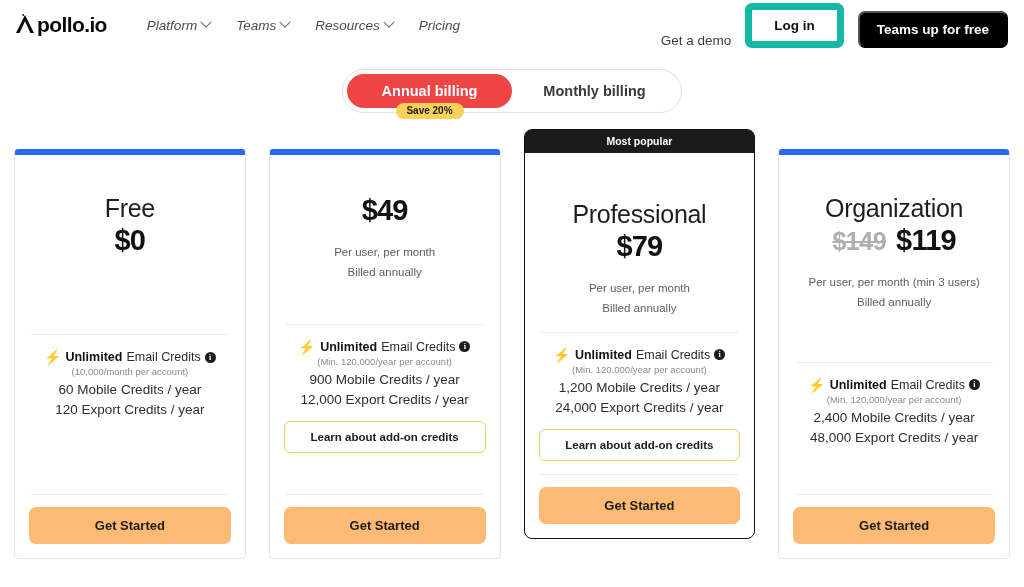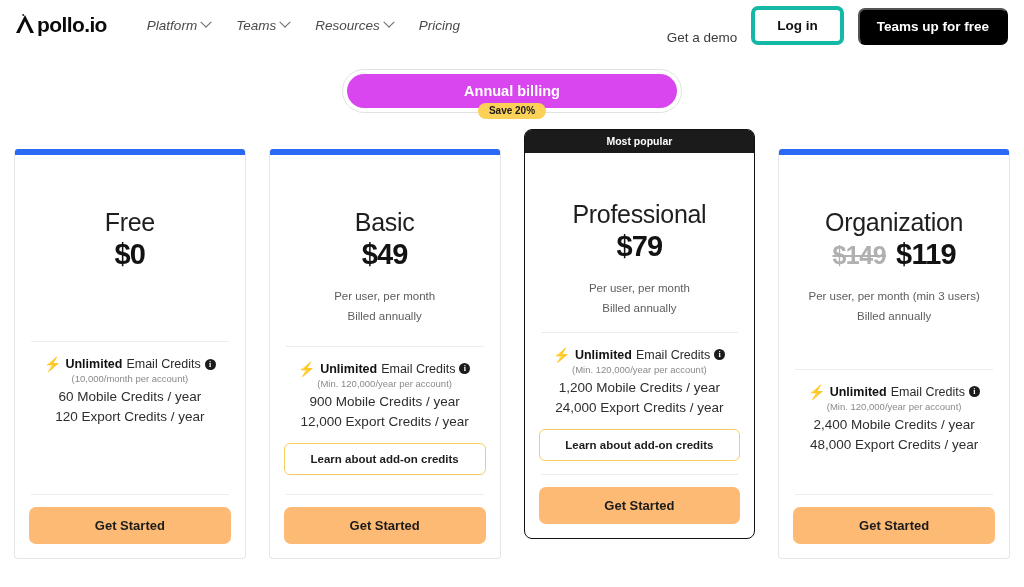--- a/index.html
+++ b/index.html
@@ -47,21 +47,21 @@
   .nav-right {
     margin-left: auto;
     display: flex;
     align-items: flex-end;
     gap: 14px;
   }
   .demo-link { font-size: 13.5px; color: #3b3b3b; cursor: pointer; white-space: nowrap; }
   .btn-login {
     font-size: 13.5px; font-weight: bold;
     padding: 8px 22px;
-    border: 4px solid #14b8a6;
+    border: 7px solid #14b8a6;
     border-radius: 7px;
     background: #fff;
     color: #111;
     cursor: pointer;
     white-space: nowrap;
   }
   .btn-signup {
     font-size: 13.5px; font-weight: bold;
     padding: 9px 17px;
     border-radius: 7px;
@@ -94,21 +94,21 @@
     display: flex;
     align-items: center;
     justify-content: center;
     font-size: 14.5px;
     font-weight: bold;
     border-radius: 30px;
     cursor: pointer;
     color: #3a3a3a;
     position: relative;
   }
-  .toggle-opt.active { background: #d946ef; color: #ffffff; }
+  .toggle-opt.active { background: #ef4444; color: #ffffff; }
   .save-badge {
     position: absolute;
     left: 50%;
     transform: translateX(-50%);
     bottom: -11px;
     background: #fbd158;
     color: #1b1b1b;
     font-size: 10px;
     font-weight: bold;
     padding: 2px 11px 3px;
@@ -156,21 +156,21 @@
     font-size: 10.5px;
     font-weight: bold;
     text-align: center;
     padding: 5px 0 6px;
     margin: 0 -14px;
     border-radius: 6px 6px 0 0;
   }
 
   .plan-head {
     text-align: center;
-    padding-top: 52px;
+    padding-top: 38px;
   }
   .card.featured .plan-head { padding-top: 46px; }
   .plan-name {
     font-size: 25px;
     font-weight: normal;
     color: #1e1e1e;
     letter-spacing: -0.3px;
     line-height: 1.2;
   }
   .price-row {
@@ -312,20 +312,23 @@
     <button class="btn-signup">Teams up for free</button>
   </div>
 </div>
 
 <div class="toggle-wrap">
   <div class="toggle">
     <div class="toggle-opt active">
       <span>Annual billing</span>
       <span class="save-badge">Save 20%</span>
     </div>
+    <div class="toggle-opt">
+      <span>Monthly billing</span>
+    </div>
   </div>
 </div>
 
 <div class="cards">
 
   <div class="card">
     <div class="accent"></div>
     <div class="plan-head">
       <div class="plan-name">Free</div>
       <div class="price-row">
@@ -349,21 +352,20 @@
     <div class="spacer"></div>
     <div class="divider"></div>
     <div class="cta-zone">
       <button class="cta">Get Started</button>
     </div>
   </div>
 
   <div class="card">
     <div class="accent"></div>
     <div class="plan-head">
-      <div class="plan-name">Basic</div>
       <div class="price-row">
         <span class="price">$49</span>
       </div>
       <div class="sub">
         <span class="l2">Per user, per month</span>
         <span class="l2">Billed annually</span>
       </div>
     </div>
     <div class="spacer"></div>
     <div class="divider"></div>

